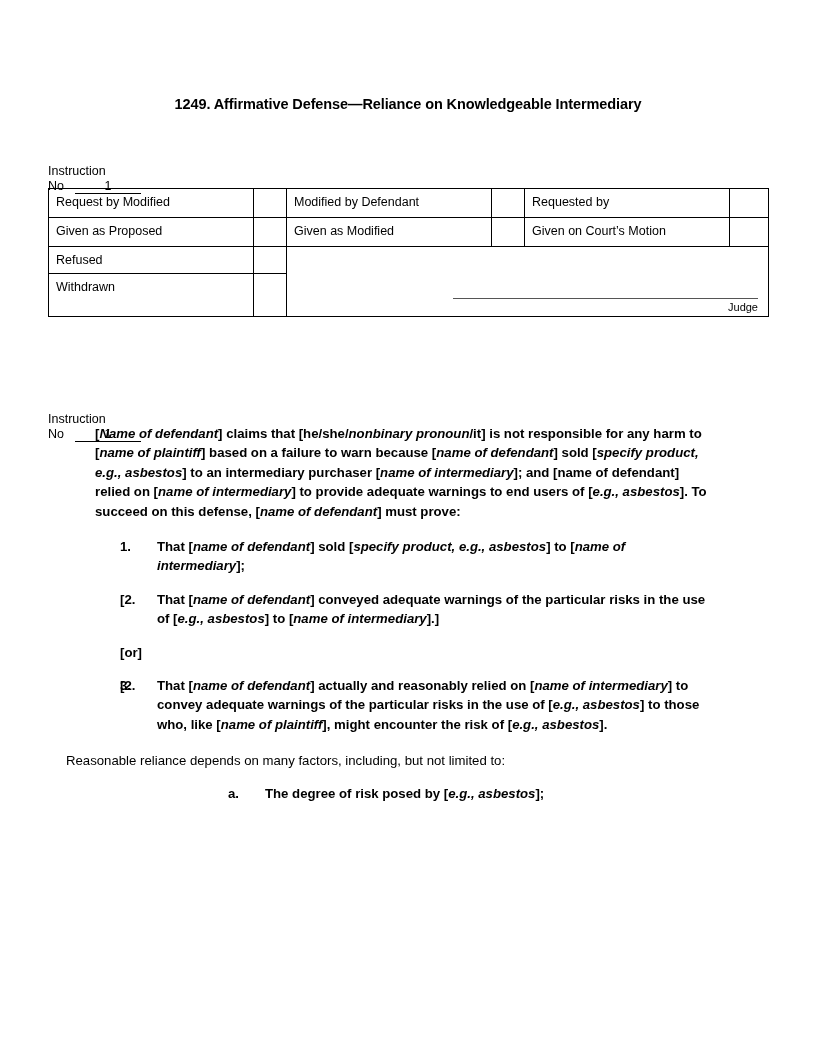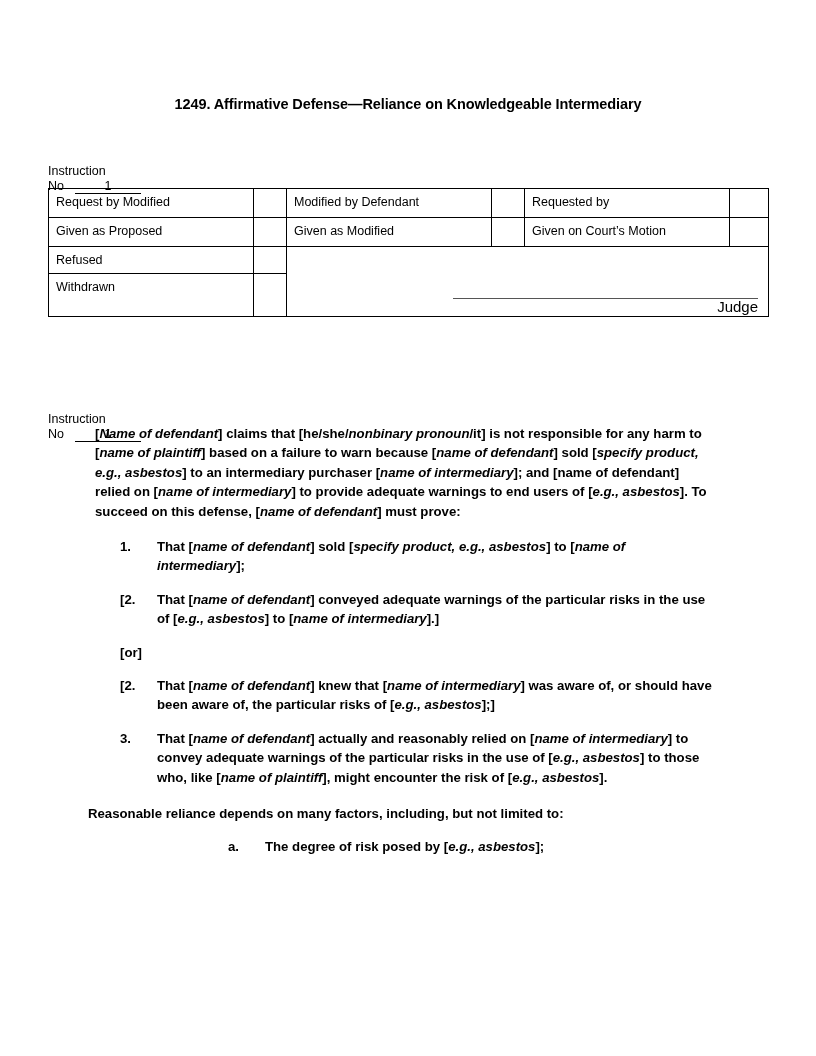--- a/index.html
+++ b/index.html
@@ -87,21 +87,21 @@
     text-align: right;
   }
   .sig-rule {
     width: 305px;
     height: 0;
     border-bottom: 1.2px solid #555;
     margin-left: auto;
     margin-bottom: 2px;
   }
   .sig-label {
-    font-size: 15px;
+    font-size: 11px;
     text-align: right;
     line-height: 12px;
   }
   .row-refused td { height: 14px; }
   .row-withdrawn td { height: 30px; }
 
   
   .body-wrap {
     position: absolute;
     left: 0;
@@ -140,24 +140,24 @@
     font-weight: bold;
   }
   .connector {
     margin-left: 120px;
     font-size: 13.2px;
     font-weight: bold;
     line-height: 19.4px;
     margin-top: 14px;
   }
   .subpara {
-    margin-left: 88px;
+    margin-left: 66px;
     width: 558px;
     font-size: 13.2px;
-    font-weight: bold;
+    font-weight: normal;
     line-height: 19.4px;
     margin-top: 17px;
   }
   .subitem {
     position: relative;
     margin-left: 228px;
     width: 490px;
     font-size: 13.2px;
     font-weight: bold;
     line-height: 19.4px;
@@ -249,21 +249,20 @@
 
     <div class="item">
       <span class="item-marker">[2.</span>
       <span class="item-text"><span>That [</span><i>name of defendant</i><span>] conveyed adequate warnings of the particular risks in the use of [</span><i>e.g., asbestos</i><span>] to [</span><i>name of intermediary</i><span>].]</span></span>
     </div>
 
     <div class="connector">[or]</div>
 
     <div class="item">
       <span class="item-marker">[2.</span>
-      <span class="item-text"><span>That [</span><i>name of defendant</i><span>] knew that [</span><i>name of intermediary</i><span>] was aware of, or should have been aware of, the particular risks of [</span><i>e.g., asbestos</i><span>];]</span></span>
     </div>
 
 
     <div class="item">
       <span class="item-marker">3.</span>
       <span class="item-text"><span>That [</span><i>name of defendant</i><span>] actually and reasonably relied on [</span><i>name of intermediary</i><span>] to convey adequate warnings of the particular risks in the use of [</span><i>e.g., asbestos</i><span>] to those who, like [</span><i>name of plaintiff</i><span>], might encounter the risk of [</span><i>e.g., asbestos</i><span>].</span></span>
     </div>
 
     <div class="subpara">Reasonable reliance depends on many factors, including, but not limited to:</div>
 

